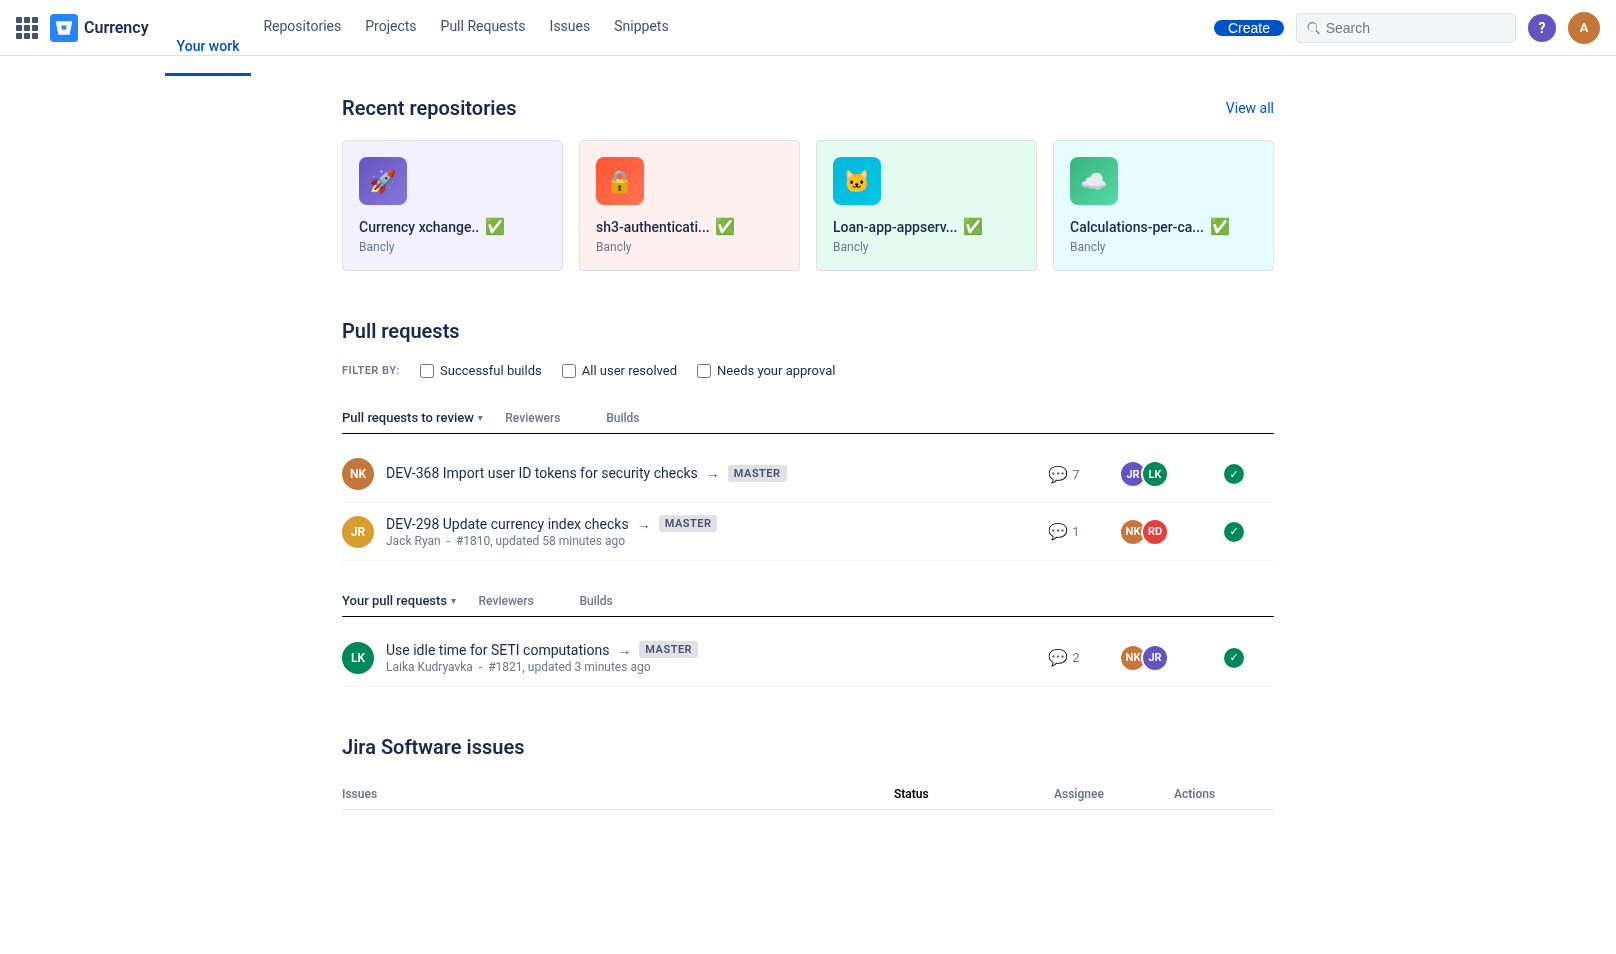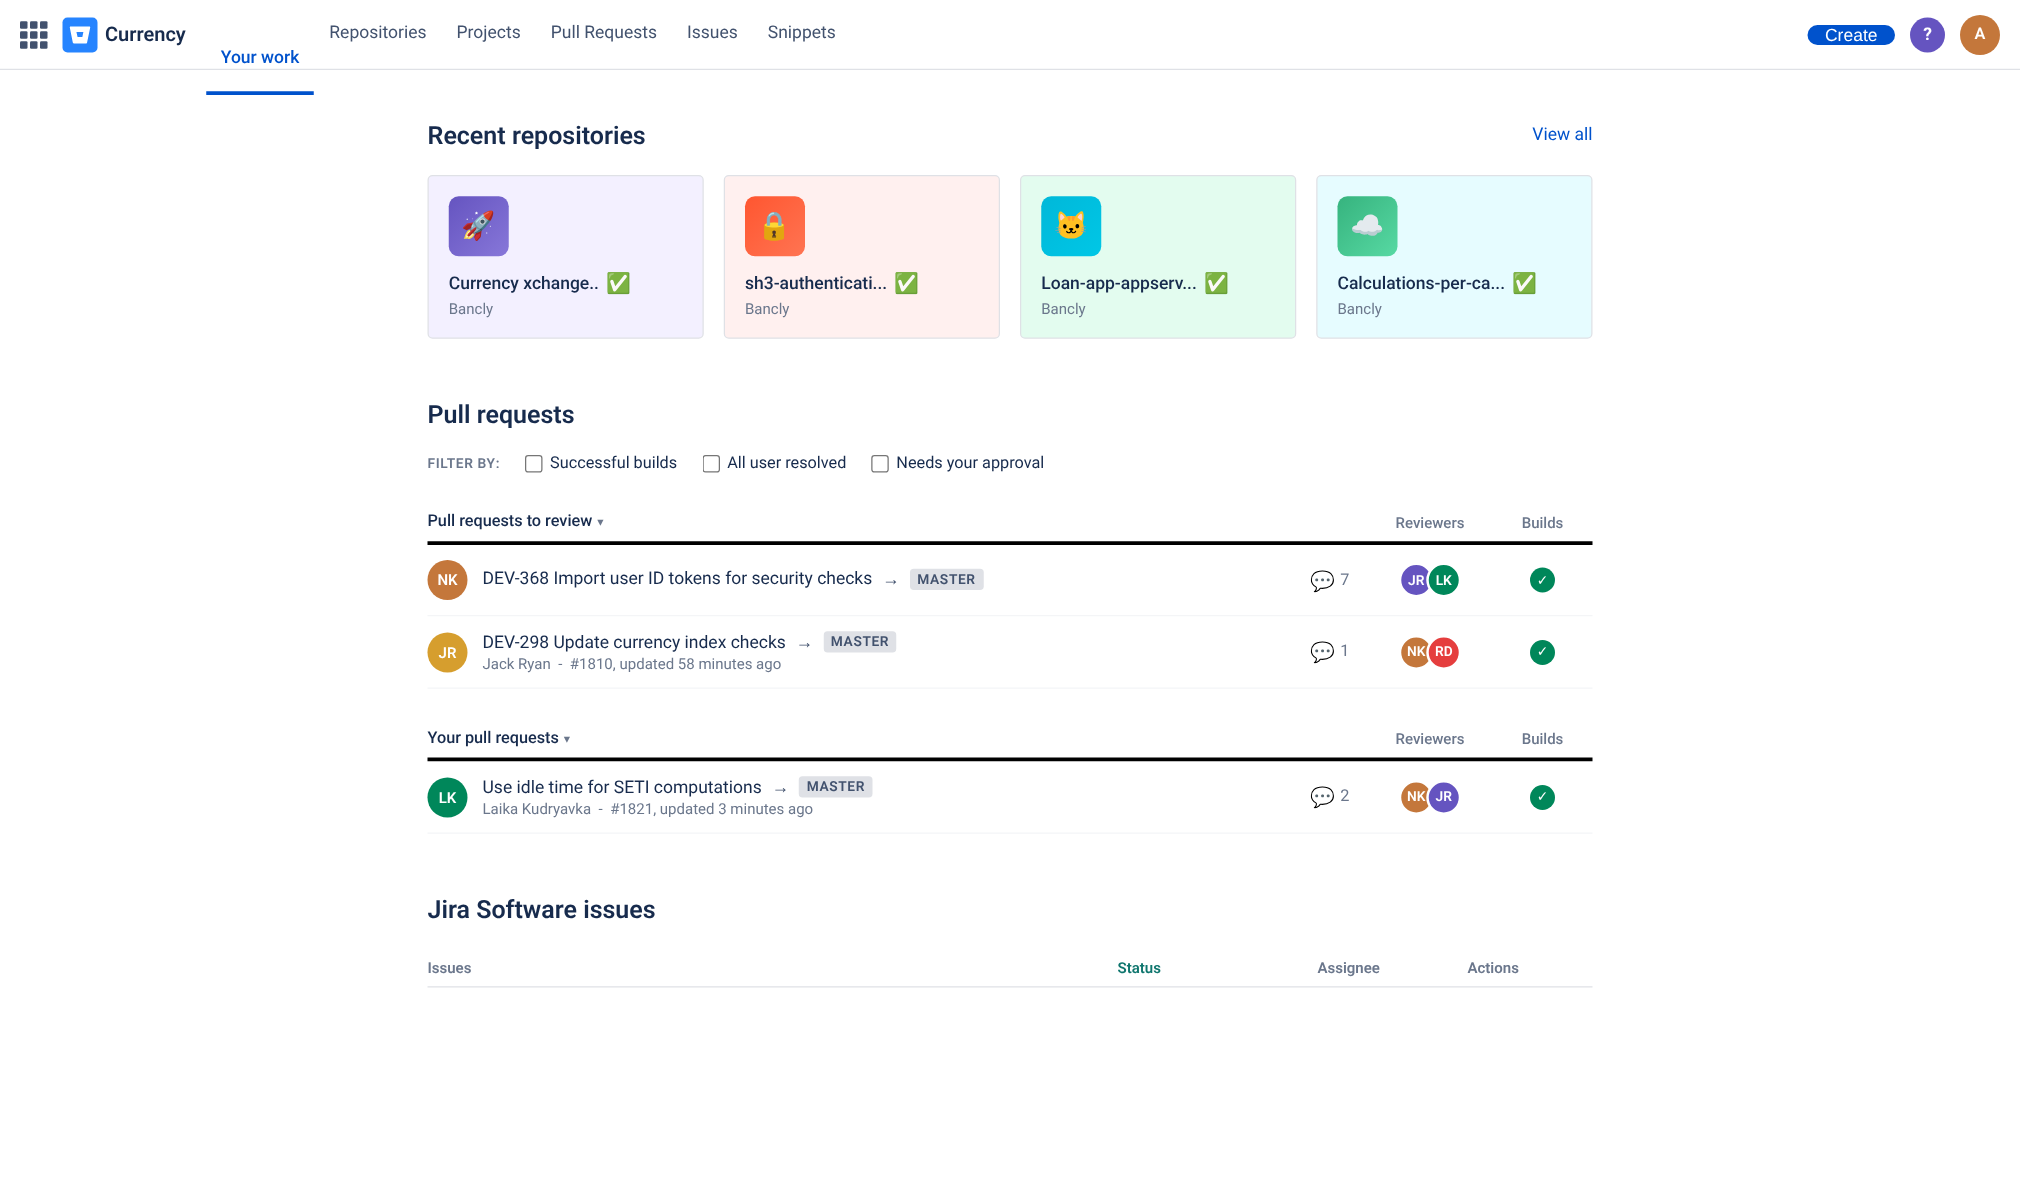--- a/index.html
+++ b/index.html
@@ -69,22 +69,22 @@
     
     .pull-requests-section { margin-bottom: 48px; }
     .pr-section-title { font-size: 20px; font-weight: 600; color: #172b4d; margin-bottom: 20px; }
     .filter-row { display: flex; align-items: center; gap: 20px; margin-bottom: 24px; }
     .filter-label { font-size: 11px; font-weight: 600; color: #6b778c; text-transform: uppercase; letter-spacing: 0.5px; }
     .filter-item { display: flex; align-items: center; gap: 6px; font-size: 13px; color: #172b4d; cursor: pointer; }
     .filter-item input[type=checkbox] { width: 14px; height: 14px; cursor: pointer; }
 
     .pr-group { margin-bottom: 24px; }
     .pr-group-header {
-      display: flex; align-items: center; justify-content: space-between;
-      padding: 8px 0; border-bottom: 3px solid #000000; margin-bottom: 0;
+      display: flex; align-items: center; 
+      padding: 8px 0; border-bottom: 1px solid #000000; margin-bottom: 12px;
     }
     .pr-group-title { font-size: 13px; font-weight: 500; color: #172b4d; display: flex; align-items: center; gap: 4px; cursor: pointer; }
     .pr-columns { display: flex; gap: 0; }
     .col-label { font-size: 12px; color: #6b778c; font-weight: 500; }
     .col-reviewers { min-width: 100px; text-align: center; }
     .col-builds { min-width: 80px; text-align: center; }
 
     .pr-row {
       display: flex; align-items: center; padding: 12px 0;
       border-bottom: 1px solid #f4f5f7; cursor: pointer;
@@ -111,21 +111,21 @@
     .comment-icon { font-size: 16px; }
 
     
     .jira-section { }
     .jira-title { font-size: 20px; font-weight: 600; color: #172b4d; margin-bottom: 20px; }
     .jira-table-header {
       display: flex; align-items: center; padding: 8px 0;
       border-bottom: 1px solid #dfe1e6;
     }
     .jira-col-issues { flex: 1; font-size: 12px; font-weight: 600; color: #6b778c; }
-    .jira-col-status { min-width: 160px; font-size: 12px; font-weight: 600; color: #0f766e; }
+    .jira-col-status { min-width: 160px; font-size: 12px; font-weight: 600; color: #000000; }
     .jira-col-assignee { min-width: 120px; font-size: 12px; font-weight: 600; color: #6b778c; }
     .jira-col-actions { min-width: 100px; font-size: 12px; font-weight: 600; color: #6b778c; }
 
     
     .repo-icon-1 { background: linear-gradient(135deg, #6554c0, #8777d9); border-radius: 8px; }
     .repo-icon-2 { background: linear-gradient(135deg, #ff5630, #ff7452); border-radius: 8px; }
     .repo-icon-3 { background: linear-gradient(135deg, #00b8d9, #00c7e6); border-radius: 8px; }
     .repo-icon-4 { background: linear-gradient(135deg, #36b37e, #57d9a3); border-radius: 8px; }
 
     .chevron { font-size: 10px; color: #6b778c; }
@@ -167,20 +167,26 @@
     <a class="nav-link active">Your work</a>
     <a class="nav-link">Repositories</a>
     <a class="nav-link">Projects</a>
     <a class="nav-link">Pull Requests</a>
     <a class="nav-link">Issues</a>
     <a class="nav-link">Snippets</a>
   </div>
 
   <div class="navbar-right">
     <button class="create-btn">Create</button>
+    <div class="search-bar">
+      <svg width="14" height="14" viewBox="0 0 16 16" fill="#6b778c">
+        <path d="M15.7 14.3l-4.2-4.2A6 6 0 1 0 10.3 11.3l4.2 4.2a1 1 0 0 0 1.4-1.4zM2 7a5 5 0 1 1 10 0A5 5 0 0 1 2 7z"></path>
+      </svg>
+      <input type="text" placeholder="Search" style="">
+    </div>
     <div class="help-btn">?</div>
     <div class="avatar-placeholder av-1">A</div>
   </div>
 </nav>
 
 <div class="main">
 
   <section>
     <div class="section-header">
       <h2 class="section-title">Recent repositories</h2>

